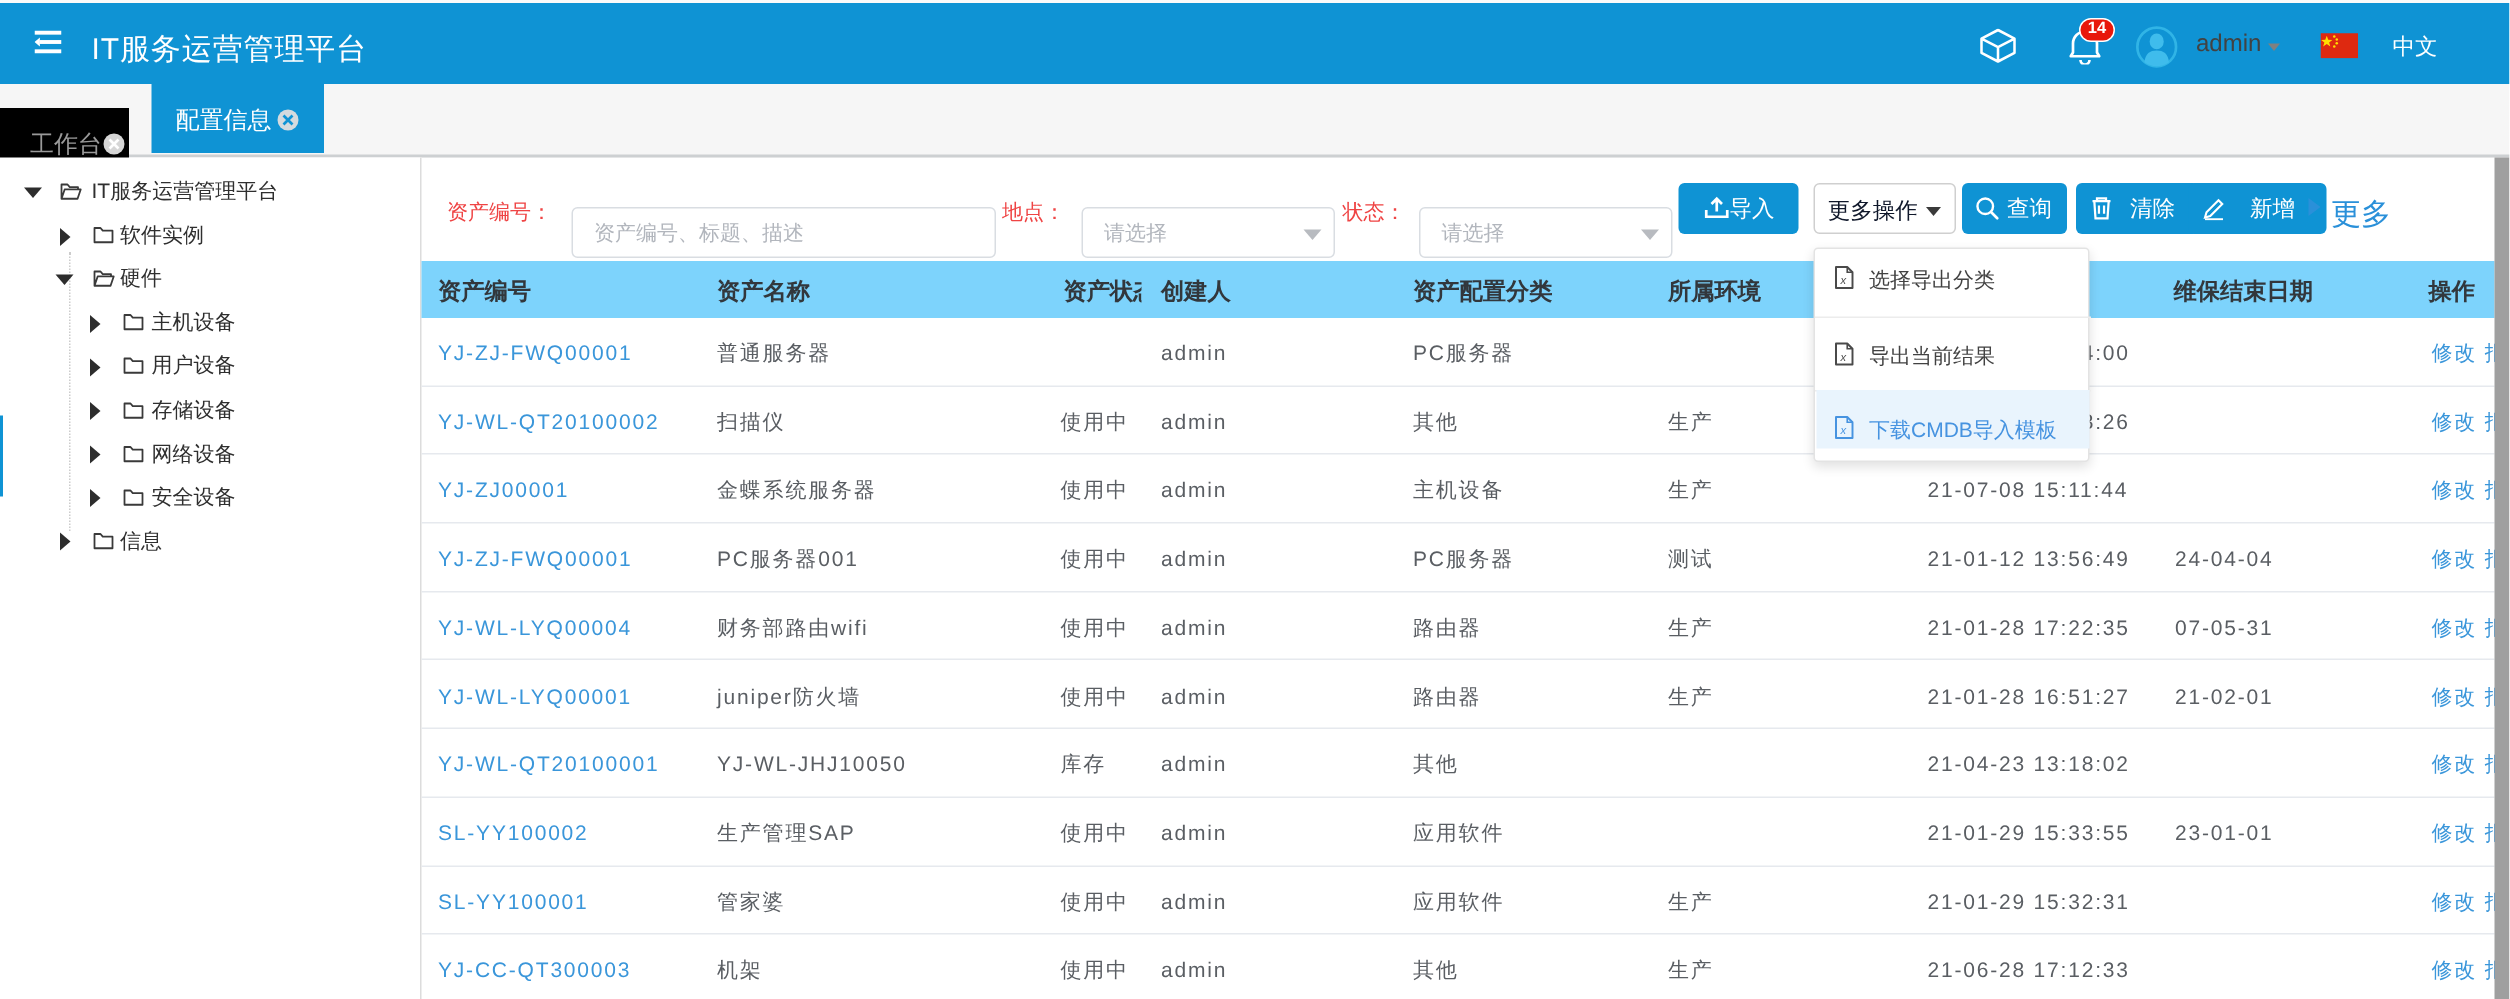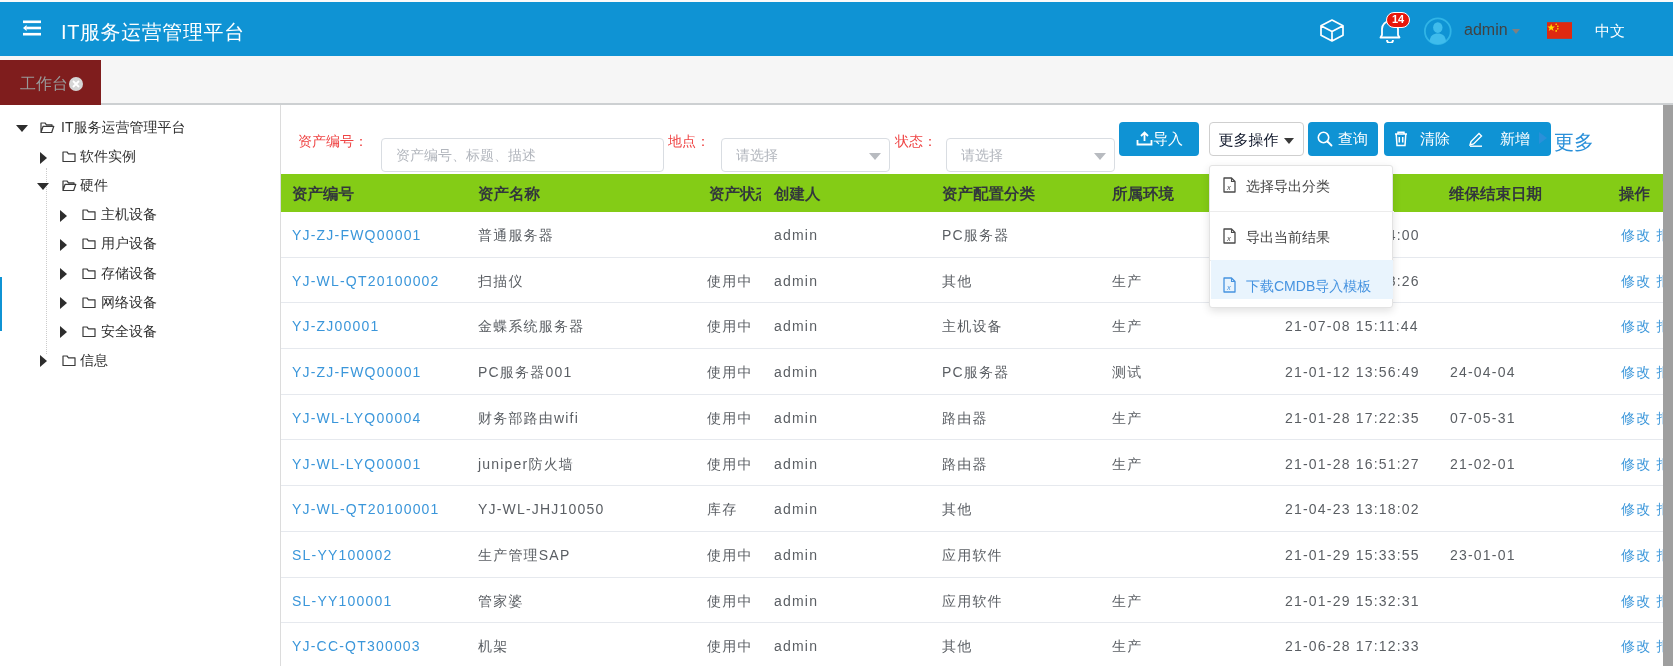--- a/index.html
+++ b/index.html
@@ -12,21 +12,21 @@
   #topline { position:absolute; left:0; top:0; width:1673px; height:1.5px; background:#fafafa; }
   #hdr .title { position:absolute; left:61px; top:17px; font-size:20px; color:#fff; letter-spacing:0.6px; }
   #searchbox { position:absolute; left:1061px; top:12px; width:252px; height:34px; background:#fff; border-radius:6px; }
   #searchbox .ph { position:absolute; left:14px; top:9px; font-size:15px; color:#9a9a9a; }
   .hicon { position:absolute; }
   #admin { position:absolute; left:1464px; top:19px; font-size:16px; color:#424242; }
   #zw { position:absolute; left:1595px; top:20px; font-size:15px; color:#fff; }
 
   
   #tabbar { position:absolute; left:0; top:56px; width:1673px; height:48.5px; background:#f6f6f6; border-bottom:2.5px solid #cdd0d2; }
-  .tab1 { position:absolute; left:0; top:4px; width:101px; height:46px; background:#7f1d1d; }
+  .tab1 { position:absolute; left:0; top:16px; width:86px; height:46px; background:#000000; }
   .tab2 { position:absolute; left:101px; top:0; width:115px; height:46px; background:#0f93d4; }
   .tab1 .t { position:absolute; left:20px; top:14px; font-size:16px; color:#999; }
   .tab2 .t { position:absolute; left:16px; top:14px; font-size:16px; color:#fff; }
   .closer { position:absolute; top:17px; width:14px; height:14px; border-radius:50%; font-size:9px; font-weight:700; line-height:14px; text-align:center; }
   .tab1 .closer { left:68.5px; background:#d6d6d6; color:#fff; }
   .tab2 .closer { left:84px; background:#d4dade; color:#0f93d4; }
 
   
   #side { position:absolute; left:0; top:105px; width:281px; height:561px; background:#fff; border-right:1px solid #dcdcdc; }
   .titem { position:absolute; font-size:14px; color:#2f2f2f; white-space:nowrap; }
@@ -46,21 +46,21 @@
   #btn-more { background:#fff; border:1px solid #cfcfcf; color:#0f172a; }
 
   
   #ddown { position:absolute; left:1209px; top:165px; width:184px; height:143px; background:#fff; border:1px solid #e3e3e3; border-radius:3px; box-shadow:0 3px 8px rgba(0,0,0,0.12); z-index:30; }
   #ddown .sep { position:absolute; left:0; width:184px; height:1px; background:#ececec; }
   #ddown .hl { position:absolute; left:1px; top:94px; width:182px; height:39px; background:#e9f4fd; }
   .ditem { position:absolute; left:36px; font-size:14px; color:#424242; white-space:nowrap; }
   .ditem.blue { color:#4693e0; }
 
   
-  #thead { position:absolute; left:281px; top:174px; width:1382px; height:38px; background:#84cc16; }
+  #thead { position:absolute; left:281px; top:174px; width:1382px; height:38px; background:#7dd3fc; }
   .hcell { position:absolute; top:9.5px; font-size:15.5px; font-weight:700; color:#32373c; white-space:nowrap; }
   .trow { position:absolute; left:281px; width:1382px; height:45.7px; border-bottom:1px solid #e6e9ee; }
   .tc { position:absolute; font-size:14px; color:#5a5e63; white-space:nowrap; top:15px; letter-spacing:1.2px; }
   .tc.link { color:#3a96da; }
 
   
   #sbar { position:absolute; left:1663px; top:105px; width:10px; height:561px; background:#9f9f9f; }
 </style>
 </head>
 <body>
@@ -98,20 +98,26 @@
     <circle cx="11" cy="10.5" r="1" fill="#ffde00"></circle>
   </svg>
   <div id="zw">中文</div>
 </div>
 
 <div id="tabbar">
   <div class="tab1">
       <div class="t">工作台</div>
       <div class="closer"><svg width="8" height="8" viewBox="0 0 8 8" style="margin-top:3px">
           <path d="M1 1 L7 7 M7 1 L1 7" stroke="#fff" stroke-width="1.8"></path>
+        </svg></div>
+    </div>
+  <div class="tab2">
+      <div class="t">配置信息</div>
+      <div class="closer"><svg width="8" height="8" viewBox="0 0 8 8" style="margin-top:3px">
+          <path d="M1 1 L7 7 M7 1 L1 7" stroke="#0f93d4" stroke-width="1.8"></path>
         </svg></div>
     </div>
 </div>
 
 <div id="side"></div>
 <div id="treedot"></div>
 <div id="tree">
     <div class="arr down" style="left:16px;top:124.5px"></div>
     <svg class="abs" style="left:40px;top:121px" width="15" height="13" viewBox="0 0 15 13">
       <path d="M1 11.5 V2 H5 L6.5 3.8 H12 V5.3 M1 11.5 L3.1 5.3 H13.8 L11.7 11.5 Z" fill="none" stroke="#3a3a3a" stroke-width="1.2" stroke-linejoin="round"></path>

